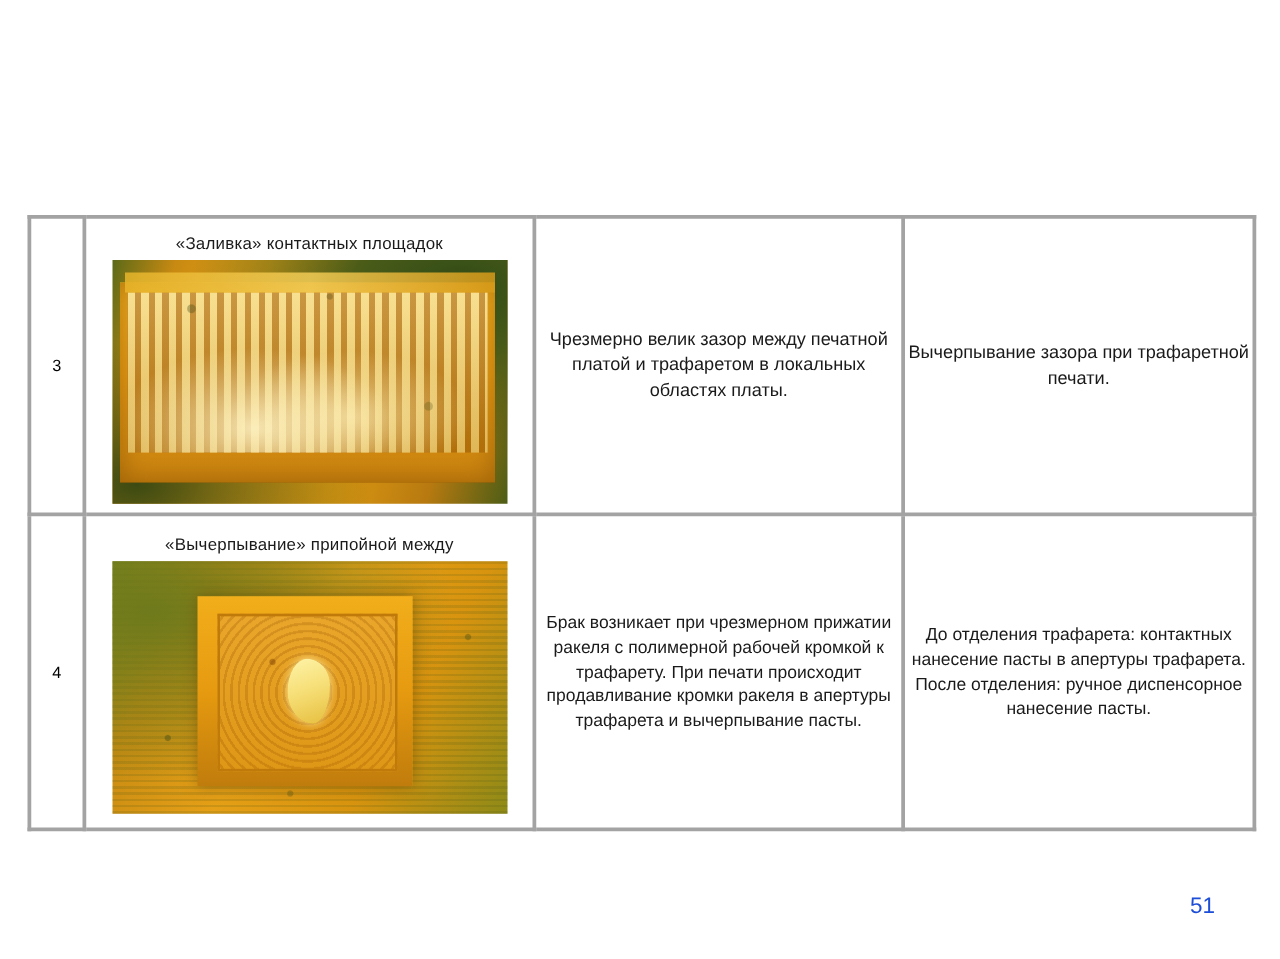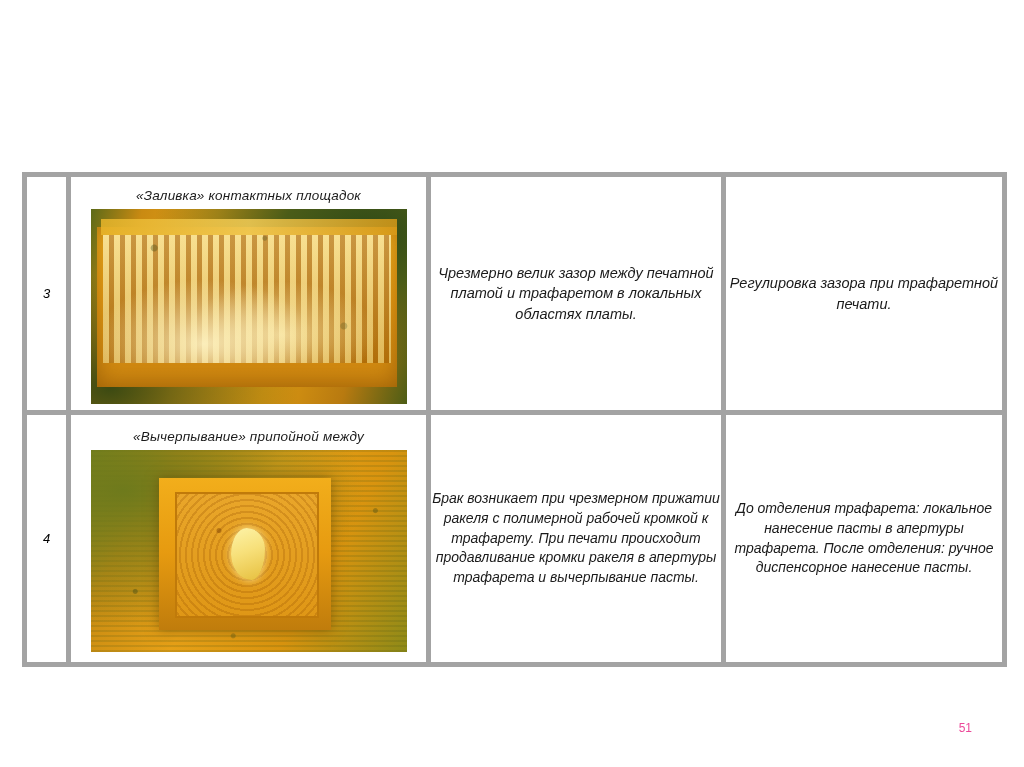--- a/index.html
+++ b/index.html
@@ -30,24 +30,23 @@
     width: 980px;
     height: 492px;
   }
 
   table.defect-table {
     border-collapse: collapse;
     width: 980px;
     table-layout: fixed;
   }
   table.defect-table td {
-    border: 5px solid #a3a3a3;
+    border: 3px solid #a3a3a3;
     vertical-align: middle;
     padding: 0;
-    font-style: italic;
   }
 
   .col-num { width: 44px; }
   .col-img { width: 360px; }
   .col-desc { width: 295px; }
   .col-fix { width: 281px; }
 
   .row-a { height: 238px; }
   .row-b { height: 252px; }
 
@@ -180,22 +179,22 @@
     font-size: 14.5px;
     line-height: 1.42;
     color: #1a1a1a;
   }
   .text-cell.small p { font-size: 14px; }
 
   .page-number {
     position: absolute;
     right: 52px;
     bottom: 32px;
-    font-size: 12px;
-    color: #ec4899;
+    font-size: 18px;
+    color: #1d4ed8;
   }
 </style>
 </head>
 <body>
 
 <div class="slide">
 
   <div class="table-wrap">
     <table class="defect-table">
       <colgroup>
@@ -216,42 +215,42 @@
               <div class="pads"></div>
               <div class="pads-shade"></div>
               <div class="topband"></div>
               <div class="dirt"></div>
             </div>
           </td>
           <td class="text-cell">
             <p>Чрезмерно велик зазор между печатной платой и трафаретом в локальных областях платы.</p>
           </td>
           <td class="text-cell">
-            <p>Регулировка зазора при трафаретной печати.</p>
+            <p>Вычерпывание зазора при трафаретной печати.</p>
           </td>
         </tr>
 
         <tr class="row-b">
           <td class="num-cell">
             <span>4</span>
           </td>
           <td class="img-cell">
             <div class="caption">«Вычерпывание» припойной между</div>
             <div class="photo photo2">
               <div class="outer"></div>
               <div class="inner"></div>
               <div class="scoop"></div>
               <div class="speck"></div>
             </div>
           </td>
           <td class="text-cell small">
             <p>Брак возникает при чрезмерном прижатии ракеля с полимерной рабочей кромкой к трафарету. При печати происходит продавливание кромки ракеля в апертуры трафарета и вычерпывание пасты.</p>
           </td>
           <td class="text-cell small">
-            <p>До отделения трафарета: локальное нанесение пасты в апертуры трафарета. После отделения: ручное диспенсорное нанесение пасты.</p>
+            <p>До отделения трафарета: контактных нанесение пасты в апертуры трафарета. После отделения: ручное диспенсорное нанесение пасты.</p>
           </td>
         </tr>
       </tbody>
     </table>
   </div>
 
   <div class="page-number">51</div>
 
 </div>
 

